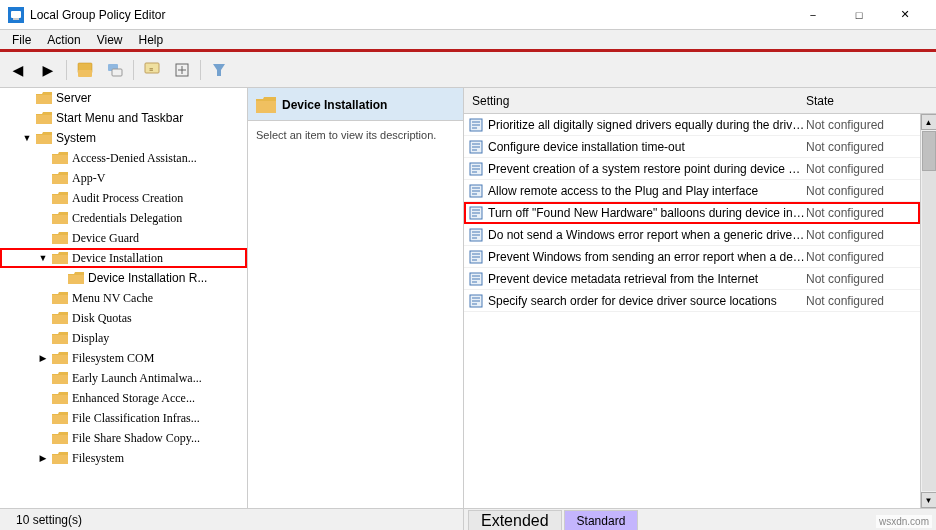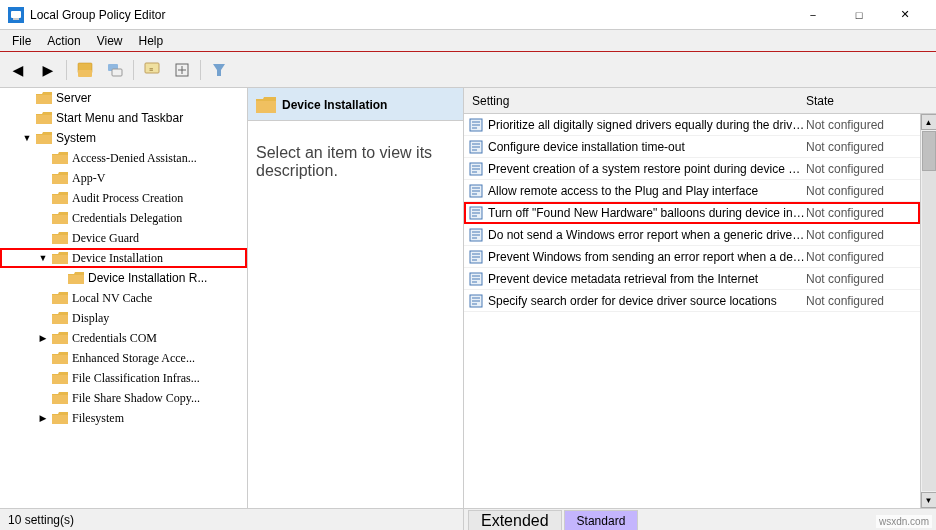--- a/index.html
+++ b/index.html
@@ -51,21 +51,21 @@
       color: #000;
     }
 
     
     .menu-bar {
       background: #f0f0f0;
       height: 22px;
       display: flex;
       align-items: center;
       padding: 0 4px;
-      border-bottom: 1px solid #b91c1c;
+      border-bottom: 3px solid #b91c1c;
     }
     .menu-item {
       padding: 2px 8px;
       cursor: pointer;
       font-size: 12px;
     }
 
     
     .toolbar {
       background: #f0f0f0;
@@ -165,24 +165,23 @@
       gap: 6px;
       border-bottom: 1px solid #ccc;
     }
     .middle-header-folder {
       width: 20px;
       height: 18px;
     }
     .middle-desc {
       flex: 1;
       padding: 8px;
-      font-size: 16px;
+      font-size: 11px;
       color: #444;
       overflow-y: auto;
-      margin-top: 15px;
     }
 
     
     .right-panel {
       flex: 1;
       display: flex;
       flex-direction: column;
       overflow: hidden;
       background: #fff;
     }
@@ -429,41 +428,61 @@
       <span>Device Installation R...</span>
     </div>
     <div class="tree-item tree-indent-3">
       <span class="expand-arrow"></span>
       <span class="folder-icon">
         <svg width="16" height="14" viewBox="0 0 16 14">
             <path d="M0,3 L6,3 L7,1 L16,1 L16,13 L0,13 Z" fill="#e8b84b"></path>
             <path d="M0,4 L16,4 L16,13 L0,13 Z" fill="#f0c060"></path>
           </svg>
       </span>
-      <span>Local NV Cache</span>
+      <span>Menu NV Cache</span>
+    </div>
+    <div class="tree-item tree-indent-3">
+      <span class="expand-arrow"></span>
+      <span class="folder-icon">
+        <svg width="16" height="14" viewBox="0 0 16 14">
+            <path d="M0,3 L6,3 L7,1 L16,1 L16,13 L0,13 Z" fill="#e8b84b"></path>
+            <path d="M0,4 L16,4 L16,13 L0,13 Z" fill="#f0c060"></path>
+          </svg>
+      </span>
+      <span>Disk Quotas</span>
     </div>
     <div class="tree-item tree-indent-3">
       <span class="expand-arrow"></span>
       <span class="folder-icon">
         <svg width="16" height="14" viewBox="0 0 16 14">
             <path d="M0,3 L6,3 L7,1 L16,1 L16,13 L0,13 Z" fill="#e8b84b"></path>
             <path d="M0,4 L16,4 L16,13 L0,13 Z" fill="#f0c060"></path>
           </svg>
       </span>
       <span>Display</span>
     </div>
     <div class="tree-item tree-indent-3">
       <span class="expand-arrow" style="font-size:9px;">▶</span>
       <span class="folder-icon">
         <svg width="16" height="14" viewBox="0 0 16 14">
             <path d="M0,3 L6,3 L7,1 L16,1 L16,13 L0,13 Z" fill="#e8b84b"></path>
             <path d="M0,4 L16,4 L16,13 L0,13 Z" fill="#f0c060"></path>
           </svg>
       </span>
-      <span>Credentials COM</span>
+      <span>Filesystem COM</span>
+    </div>
+    <div class="tree-item tree-indent-3">
+      <span class="expand-arrow"></span>
+      <span class="folder-icon">
+        <svg width="16" height="14" viewBox="0 0 16 14">
+            <path d="M0,3 L6,3 L7,1 L16,1 L16,13 L0,13 Z" fill="#e8b84b"></path>
+            <path d="M0,4 L16,4 L16,13 L0,13 Z" fill="#f0c060"></path>
+          </svg>
+      </span>
+      <span>Early Launch Antimalwa...</span>
     </div>
     <div class="tree-item tree-indent-3">
       <span class="expand-arrow"></span>
       <span class="folder-icon">
         <svg width="16" height="14" viewBox="0 0 16 14">
             <path d="M0,3 L6,3 L7,1 L16,1 L16,13 L0,13 Z" fill="#e8b84b"></path>
             <path d="M0,4 L16,4 L16,13 L0,13 Z" fill="#f0c060"></path>
           </svg>
       </span>
       <span>Enhanced Storage Acce...</span>
@@ -653,21 +672,21 @@
         <div style="flex:1;width:14px;background:#e0e0e0;margin:1px;">
           <div style="width:14px;height:40px;background:#c0c0c0;border:1px solid #aaa;"></div>
         </div>
         <button style="width:16px;height:16px;background:#e0e0e0;border:1px solid #aaa;font-size:8px;display:flex;align-items:center;justify-content:center;cursor:pointer;flex-shrink:0;">▼</button>
       </div>
     </div>
   </div>
 </div>
 
 <div style="display:flex; align-items:stretch; height:22px; background:#f0f0f0; border-top:1px solid #ccc;">
-  <div style="width:248px; display:flex; align-items:center; padding-left:8px; font-size:12px;">
+  <div style="width:248px; display:flex; align-items:center; padding-left:16px; font-size:12px;">
     <span>10 setting(s)</span>
   </div>
   <div style="width:216px; border-right:1px solid #ccc;"></div>
   <div style="flex:1; display:flex; align-items:flex-end; padding-left:4px;">
     <div style="height:20px; padding:0 12px; border:1px solid #ccc; border-bottom:none; background:#e8e8e8; cursor:pointer; font-size:16px; display:flex; align-items:center; margin-right:2px;">
       <span>Extended</span>
     </div>
     <div style="height:20px; padding:0 12px; border:1px solid #ccc; border-bottom:none; background:#c4b5fd; cursor:pointer; font-size:12px; display:flex; align-items:center; margin-right:2px;margin-top:44px;">
       <span>Standard</span>
     </div>

